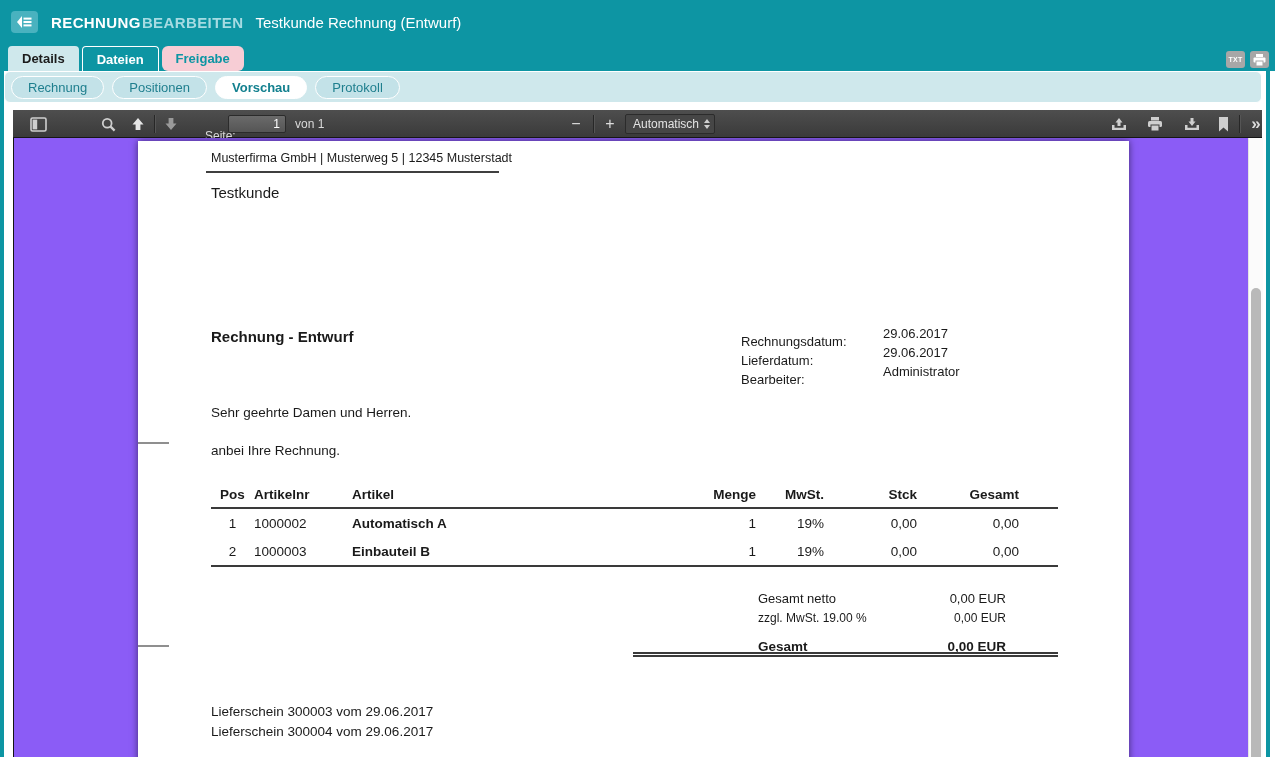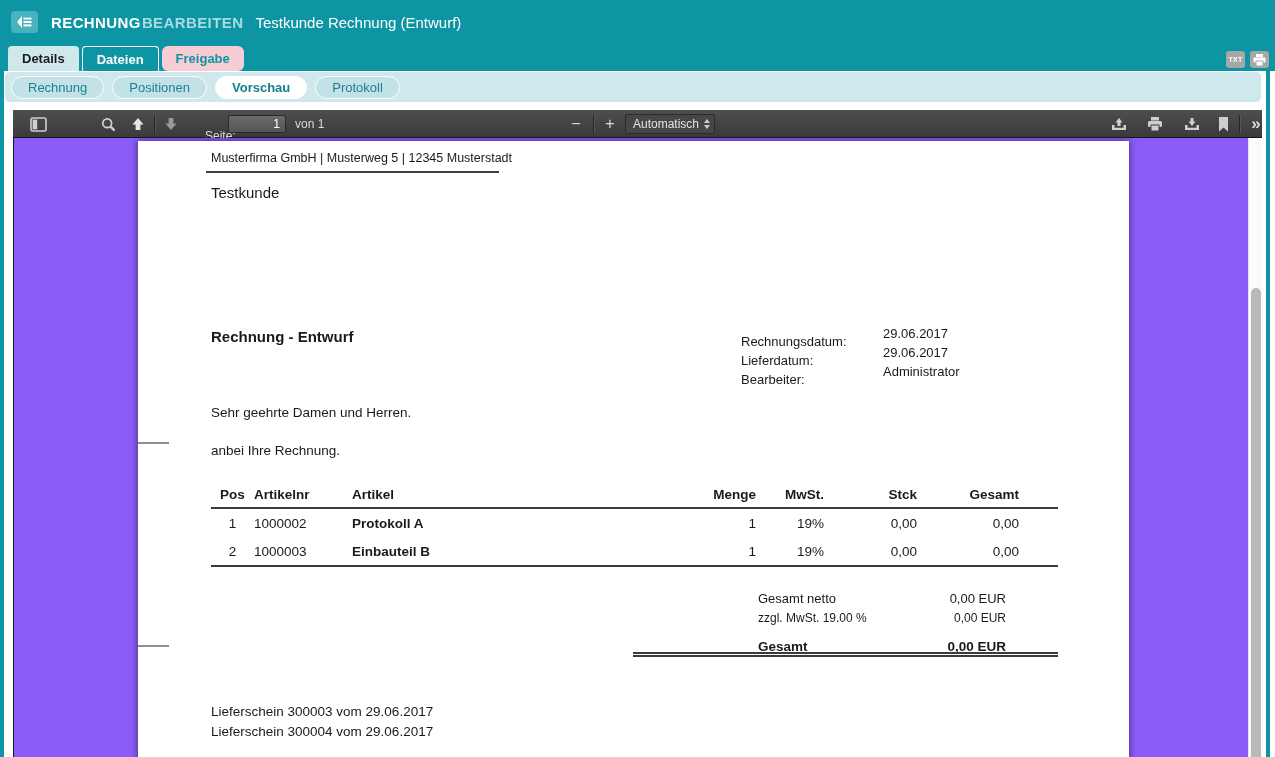--- a/index.html
+++ b/index.html
@@ -279,21 +279,21 @@
               <th class="c-num">MwSt.</th>
               <th class="c-num">Stck</th>
               <th class="c-num">Gesamt</th>
               <th></th>
             </tr>
           </thead>
           <tbody>
             <tr>
               <td class="c-pos">1</td>
               <td class="c-left">1000002</td>
-              <td class="c-left artikel">Protokoll A</td>
+              <td class="c-left artikel">Automatisch A</td>
               <td class="c-num">1</td>
               <td class="c-num">19%</td>
               <td class="c-num">0,00</td>
               <td class="c-num">0,00</td>
               <td></td>
             </tr>
             <tr class="last">
               <td class="c-pos">2</td>
               <td class="c-left">1000003</td>
               <td class="c-left artikel">Einbauteil B</td>

